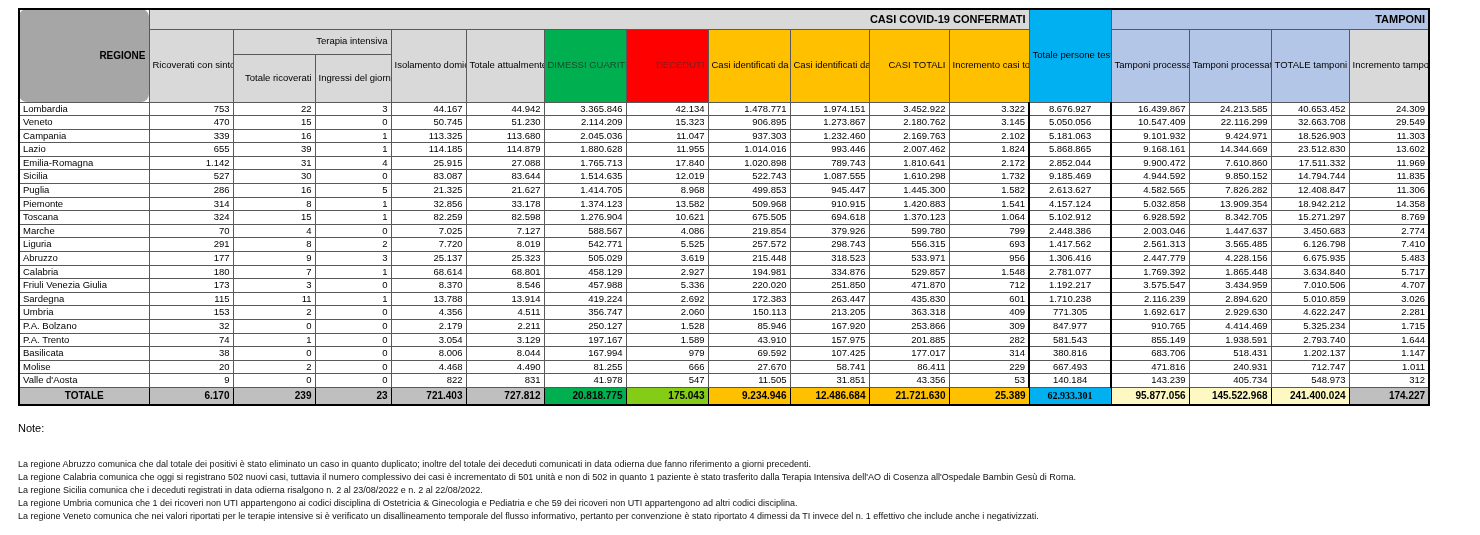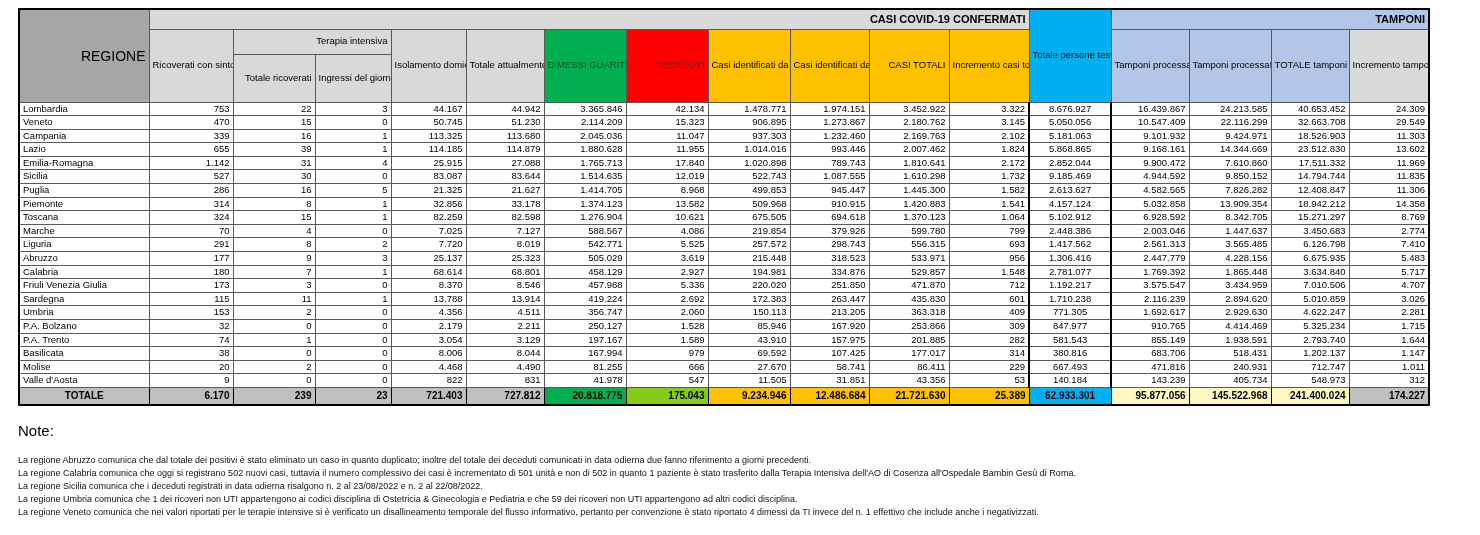--- a/index.html
+++ b/index.html
@@ -26,21 +26,21 @@
     font-weight:normal;
     font-size:9.5px;
     text-align:right;
     vertical-align:middle;
     white-space:normal;
     line-height:1.15;
     padding:1px 2px;
   }
   th.band{font-weight:bold;font-size:11px;}
   th.hdr-gray{background:#d9d9d9;}
-  th.hdr-darkgray{background:#a6a6a6;font-weight:normal;font-size:14px;}
+  th.hdr-darkgray{background:#a6a6a6;font-weight:bold;font-size:10px;border-radius:8px;}
   th.hdr-green{background:#00b050;color:#17492c;}
   th.hdr-red{background:#ff0000;color:#7f1d1d;}
   th.hdr-yellow{background:#ffc000;}
   th.hdr-cyan{background:#00b0f0;border-left:2px solid #000;border-right:2px solid #000;}
   th.hdr-blue{background:#b4c6e7;}
   tbody td{
     font-size:9.5px;
     height:12.6px;
     line-height:12.6px;
     text-align:right;
@@ -53,24 +53,24 @@
     font-weight:bold;
     font-size:10px;
     height:16px;line-height:16px;
     border:1px solid #000;
   }
   tr.total-row td:first-child{text-align:center;}
   td.tl-gray{background:#bfbfbf;}
   td.tl-green{background:#00b050;}
   td.tl-red{background:#84cc16;}
   td.tl-yellow{background:#ffc000;}
-  td.tl-cyan{background:#00b0f0;}
+  td.tl-cyan{background:#00b0f0;font-family:Liberation Serif, serif;}
   td.tl-blue{background:#fef9c3;}
   .notes{margin-top:16px;font-size:10px;}
-  .notes-label{font-size:15px;margin-bottom:15px;}
+  .notes-label{font-size:11px;margin-bottom:24px;}
   .note-line{font-size:9px;line-height:1.45;color:#111;}
 </style>
 </head>
 <body>
 
 <div class="page">
   <table class="covid">
     <colgroup>
       <col style="width:130px">
         <col style="width:84px">

